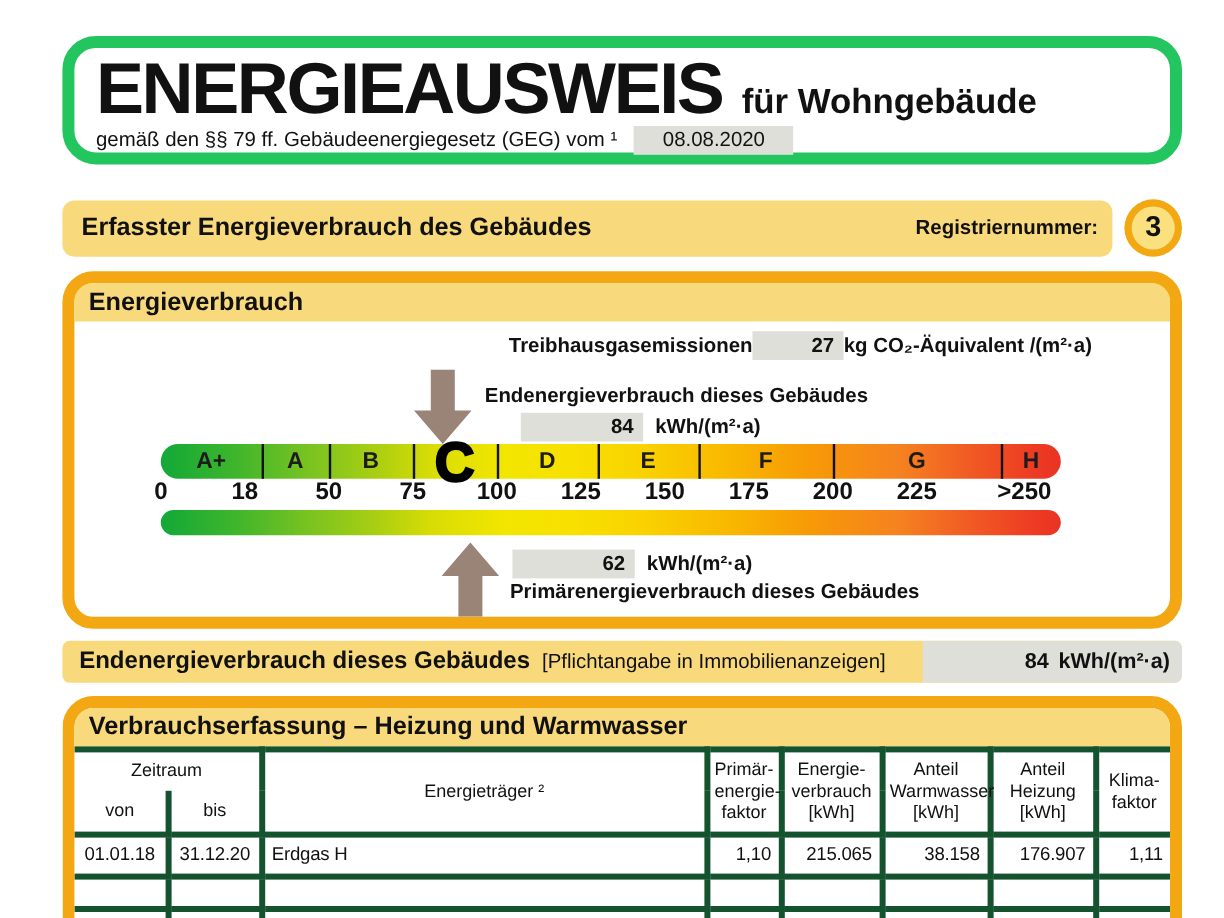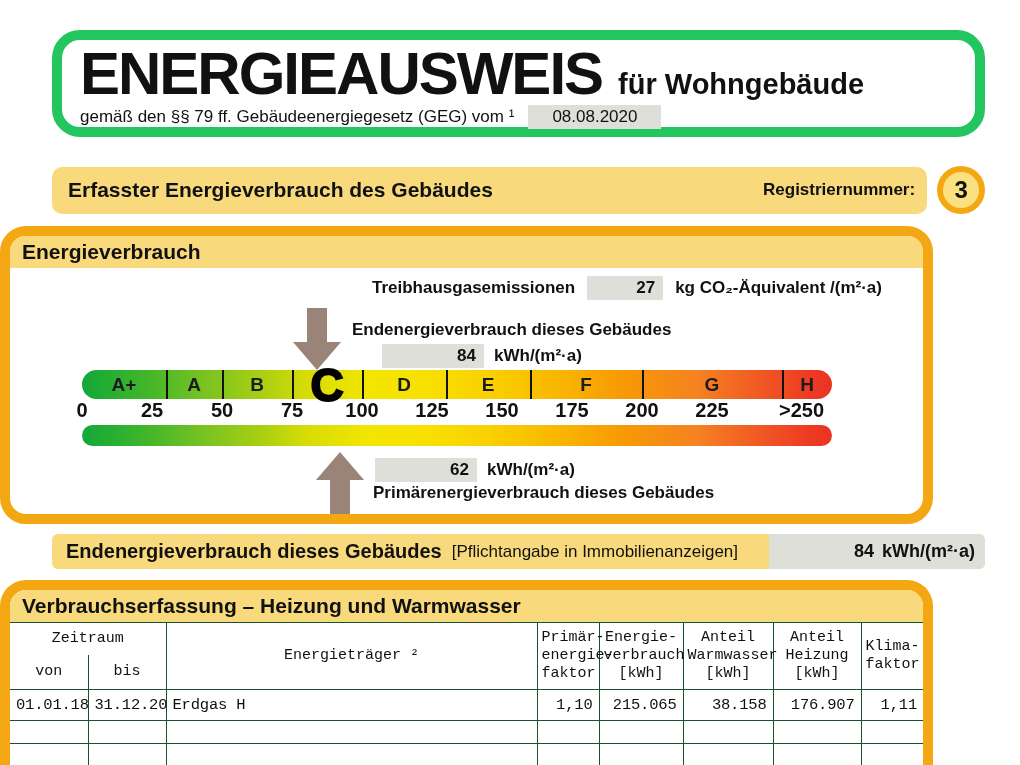--- a/index.html
+++ b/index.html
@@ -28,29 +28,29 @@
   .erfasster-title{font-size:21px;font-weight:bold;}
   .reg-label{font-size:17px;font-weight:bold;margin-left:auto;}
   .reg-value{font-size:17px;padding:3px 8px;margin-left:6px;}
   .page-circle{
     box-sizing:border-box;margin-left:10px;width:48px;height:48px;border-radius:50%;
     border:6px solid #F3A712;background:#FAE07F;display:flex;align-items:center;justify-content:center;
     font-size:24px;font-weight:bold;
   }
 
   
-  .section{box-sizing:border-box;width:933px;border:10px solid #F3A712;background:#fff;}
+  .section{box-sizing:border-box;margin-left:52px;width:933px;border:10px solid #F3A712;background:#fff;}
   .consumption{margin-top:12px;height:298px;border-radius:26px;}
   .section-header{
     background:#F8D97B;font-size:21px;font-weight:bold;
     padding:4px 0 4px 12px;border-radius:15px 15px 0 0;
   }
   .consumption-body{position:relative;width:913px;height:246px;}
 
-  .ghg-row{position:absolute;top:8px;left:362px;display:flex;align-items:center;gap:12px;font-size:17px;font-weight:bold;}
+  .ghg-row{position:absolute;top:8px;left:362px;display:flex;align-items:center;font-size:17px;font-weight:bold;}
   .ghg-value{width:66px;text-align:right;padding:2px 8px 2px 2px;}
 
   .arrow{position:absolute;width:48px;height:64px;}
   .arrow-down{left:283px;top:40px;}
   .arrow-up{left:306px;top:182px;}
 
   .end-label{position:absolute;top:52px;left:342px;font-size:17px;font-weight:bold;}
   .value-row{position:absolute;display:flex;align-items:center;gap:10px;font-size:17px;font-weight:bold;}
   .end-value-row{top:76px;left:372px;}
   .prim-value-row{top:190px;left:365px;}
@@ -77,21 +77,21 @@
   .endbar-note{font-size:17px;margin-left:10px;}
   .endbar-valuebox{
     margin-left:auto;height:100%;width:216px;background:#DFDFDA;
     display:flex;align-items:center;justify-content:flex-end;gap:8px;padding-right:10px;box-sizing:border-box;
     font-size:18px;font-weight:bold;
   }
 
   
   .table-section{margin-top:11px;height:196px;border-bottom:0;border-radius:26px 26px 0 0;overflow:hidden;}
   table.verbrauch{border-collapse:collapse;width:913px;table-layout:fixed;}
-  table.verbrauch th,table.verbrauch td{border:1px solid #14532d;padding:0 6px;font-family:Liberation Mono, monospace;}
+  table.verbrauch th,table.verbrauch td{border:5px solid #14532d;padding:0 6px;}
   table.verbrauch th{font-weight:normal;font-size:15px;line-height:1.18;text-align:center;white-space:pre-line;padding:3px 4px;}
   th.zeitraum{border-bottom-style:hidden;height:26px;}
   tr.subhead th{height:28px;border-top-style:hidden;}
   table.verbrauch th:first-child,table.verbrauch td:first-child{border-left:0;}
   table.verbrauch th:last-child,table.verbrauch td:last-child{border-right:0;}
   tbody tr.data td{height:30px;font-size:15.5px;letter-spacing:-0.2px;}
   tbody tr.empty td{height:22px;}
   td.c{text-align:center;} td.l{text-align:left;} td.r{text-align:right;}
 </style>
 </head>
@@ -154,21 +154,21 @@
           <div class="divider" style="left: 448px;"></div>
           <span class="cls" style="left: 406px;">E</span>
           <div class="divider" style="left: 560px;"></div>
           <span class="cls" style="left: 504px;">F</span>
           <div class="divider" style="left: 700px;"></div>
           <span class="cls" style="left: 630px;">G</span>
           <span class="cls" style="left: 725.2px;">H</span>
         </div>
       <div class="ticks" id="scale-ticks">
           <span style="left: 0px;">0</span>
-          <span style="left: 70px;">25</span>
+          <span style="left: 70px;">18</span>
           <span style="left: 140px;">50</span>
           <span style="left: 210px;">75</span>
           <span style="left: 280px;">100</span>
           <span style="left: 350px;">125</span>
           <span style="left: 420px;">150</span>
           <span style="left: 490px;">175</span>
           <span style="left: 560px;">200</span>
           <span style="left: 630px;">225</span>
           <span style="left: 719.6px;">&gt;250</span>
         </div>

